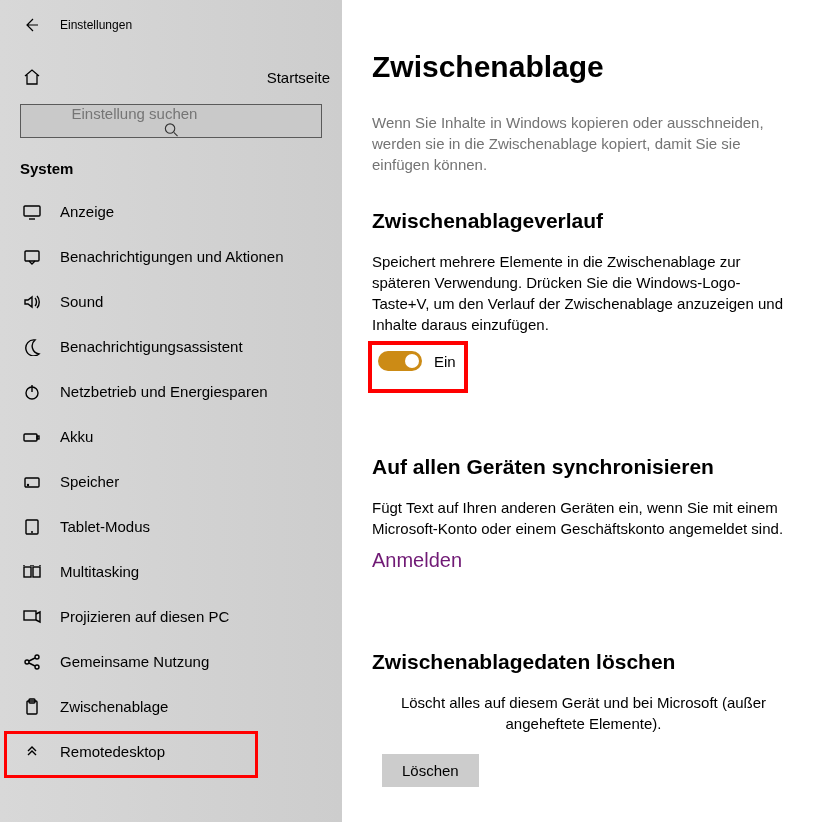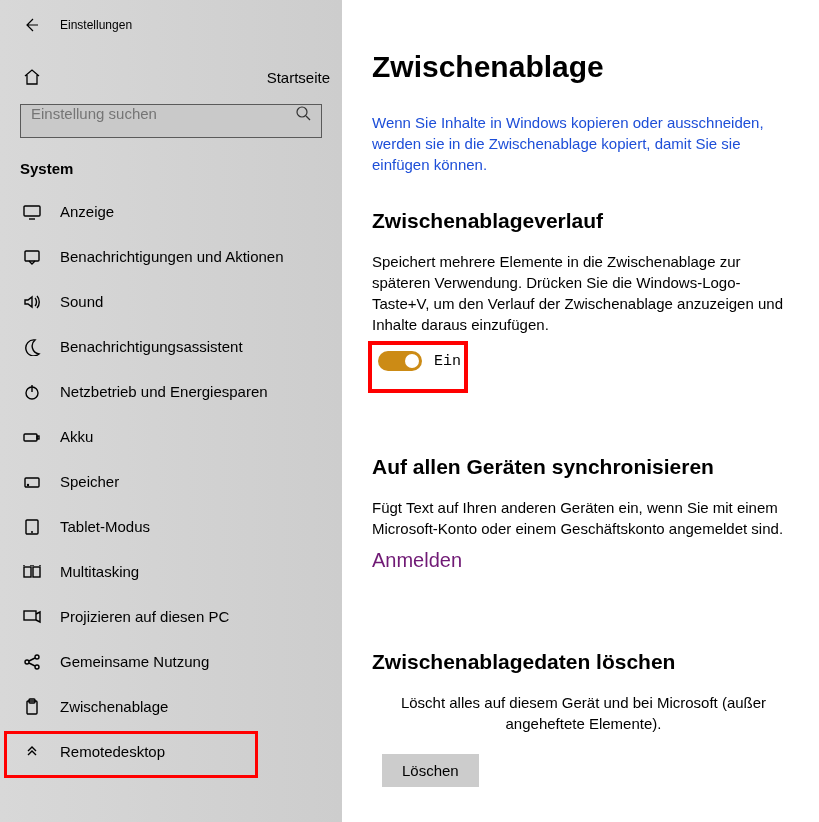--- a/index.html
+++ b/index.html
@@ -38,23 +38,24 @@
   }
   .home-row .icon { width:20px; display:flex; align-items:center; justify-content:center; margin-right:18px;}
   .home-row svg { width:18px; height:18px; }
 
   .search-box {
     margin: 0 20px 18px 20px;
     height: 34px;
     border: 1px solid #5a5a5a;
     background: #c9c9c9;
     display:flex;
-    align-items:flex-start;
+    align-items:center;
     padding: 0 10px;
     font-size:15px;
+    flex-direction:column;
   }
   .search-box input {
     flex:1; background:transparent; border:none; outline:none; font-size:15px; color:#666;
   }
   .search-box .search-ic { width:16px;height:16px; color:#333;}
   .category {
     font-weight:600;
     font-size:15px;
     padding: 4px 20px 12px 20px;
   }
@@ -75,31 +76,31 @@
   .highlight-box {
     position:absolute;
     border:3px solid #ff0000;
     pointer-events:none;
   }
   .hl-sidebar { left:4px; top:731px; width:254px; height:47px; }
   .hl-toggle { border:4px solid #ff0000; }
 
   
   h1 { font-size:30px; font-weight:600; margin-bottom: 28px; }
-  .desc { font-size:15px; line-height:1.4; margin-bottom: 34px; color:#1d4ed8; }
+  .desc { font-size:15px; line-height:1.4; margin-bottom: 34px; color:#737373; }
   h2 { font-size:21px; font-weight:600; margin-bottom: 18px; }
   .sub { font-size:15px; line-height:1.4; margin-bottom: 10px; }
   .toggle-row { display:flex; align-items:center; margin-bottom:40px; padding:6px; }
   .toggle {
     width:44px; height:20px; background:#cc8b15; border-radius:10px; position:relative; margin-right:12px;
   }
   .toggle::after {
     content:""; position:absolute; right:3px; top:3px; width:14px; height:14px; background:#fff; border-radius:50%;
   }
-  .toggle-label { font-size:15px;font-family:Liberation Mono, monospace; }
+  .toggle-label { font-size:15px; }
   .link { color:#701a75; font-size:20px; cursor:pointer; margin-bottom:40px; display:inline-block;}
   .btn {
     background:#cccccc; border:none; padding:8px 20px; font-size:15px; cursor:pointer;margin-left:10px;
   }
   .section { margin-bottom:38px; }
 </style>
 </head>
 <body>
 
 <div class="sidebar">

